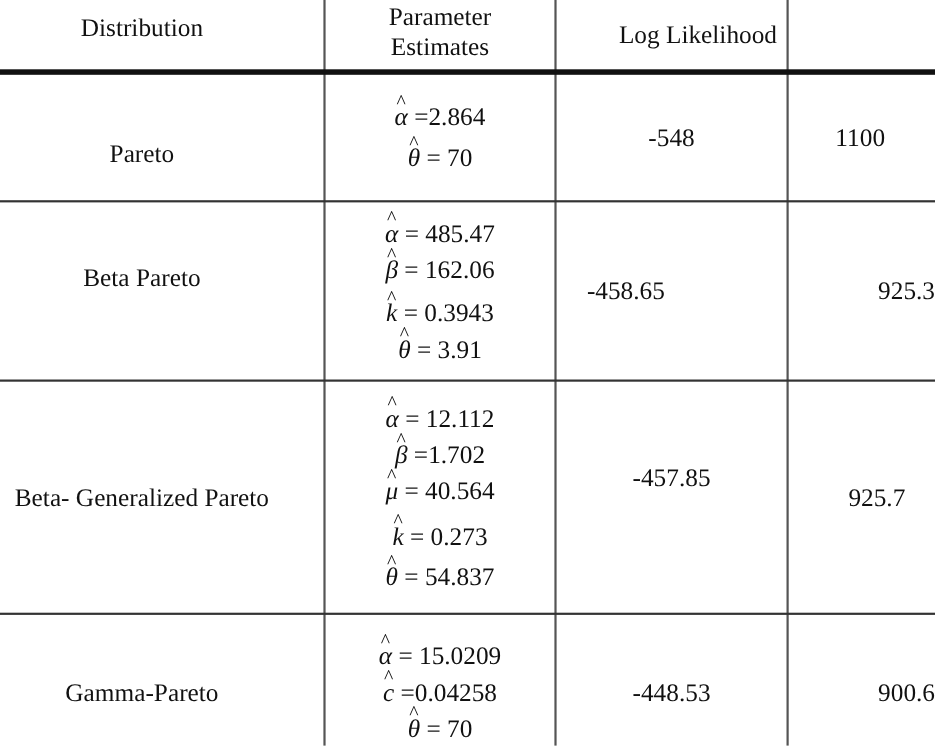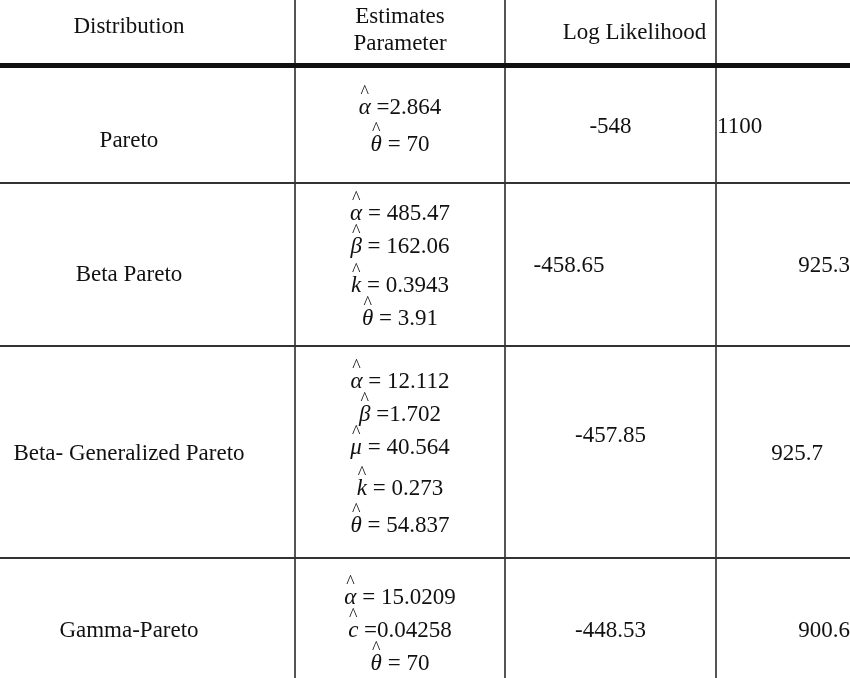--- a/index.html
+++ b/index.html
@@ -25,45 +25,45 @@
 <div class="vline" style="left:715px;"></div>
 <div class="hline thick" style="top:63px;"></div>
 <div class="hline" style="top:182px;"></div>
 <div class="hline" style="top:345px;"></div>
 <div class="hline" style="top:557px;"></div>
 
 <div class="cell" style="left:0;top:0;width:258px;height:50px;">
   <span>Distribution</span>
 </div>
 <div class="cell" style="left:296px;top:-6px;width:208px;height:69px;">
+  <span>Parameter</span>
   <span>Estimates</span>
-  <span>Parameter</span>
 </div>
 <div class="cell" style="left:530px;top:0;width:209px;height:63px;">
   <span>Log Likelihood</span>
 </div>
 <div class="cell" style="left:717px;top:0;width:157px;height:63px;align-items:flex-end;margin-left:44px;">
   <span style="margin-right:6px;">AIC</span>
 </div>
 
 <div class="cell" style="left:0;top:68px;width:258px;height:142px;">
   <span>Pareto</span>
 </div>
 <div class="cell" style="left:296px;top:68px;width:208px;height:114px;">
   <div class="param-line"><span class="sym"><span class="hat">^</span><span>α</span></span><span> =2.864</span></div>
   <div class="param-line"><span class="sym"><span class="hat">^</span><span>θ</span></span><span> = 70</span></div>
 </div>
 <div class="cell" style="left:506px;top:68px;width:209px;height:114px;">
   <span>-548</span>
 </div>
-<div class="cell" style="left:717px;top:68px;width:133px;height:114px;align-items:flex-start;">
+<div class="cell" style="left:717px;top:68px;width:133px;height:114px;align-items:center;">
   <span style="margin-right:3px;">1100</span>
 </div>
 
-<div class="cell" style="left:0;top:193px;width:258px;height:161px;">
+<div class="cell" style="left:0;top:172px;width:258px;height:161px;">
   <span>Beta Pareto</span>
 </div>
 <div class="cell" style="left:296px;top:184px;width:208px;height:161px;">
   <div class="param-line tight"><span class="sym"><span class="hat">^</span><span>α</span></span><span> = 485.47</span></div>
   <div class="param-line tight"><span class="sym"><span class="hat">^</span><span>β</span></span><span> = 162.06</span></div>
   <div class="param-line tight" style="margin-top:6px;"><span class="sym"><span class="hat">^</span><span>k</span></span><span> = 0.3943</span></div>
   <div class="param-line tight"><span class="sym"><span class="hat">^</span><span>θ</span></span><span> = 3.91</span></div>
 </div>
 <div class="cell" style="left:486px;top:184px;width:166px;height:161px;">
   <span>-458.65</span>

